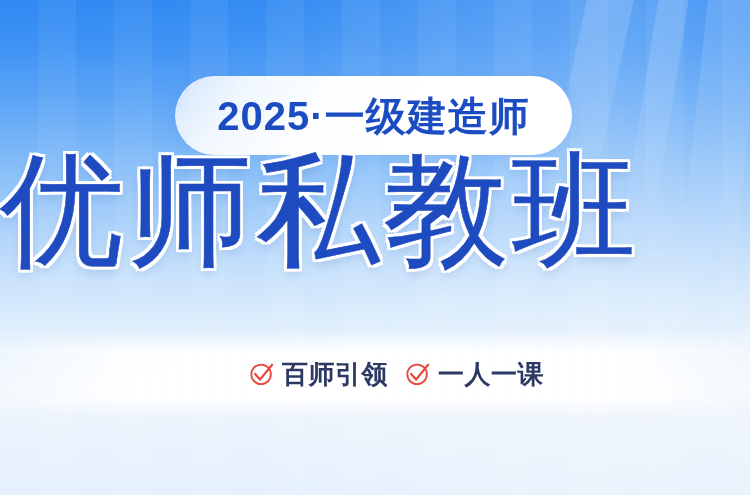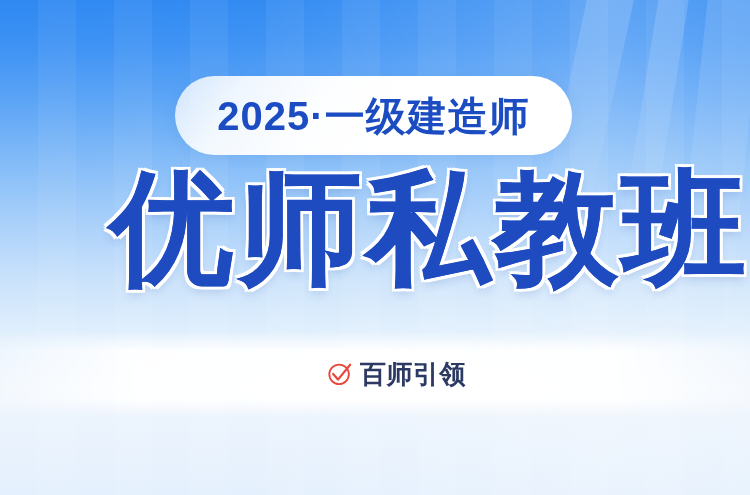--- a/index.html
+++ b/index.html
@@ -115,24 +115,24 @@
     color: #1b4cc2;
     white-space: nowrap;
     line-height: 1;
   }
 
   
   #banner .headline {
     position: absolute;
     left: 0;
     right: 0;
-    top: 166px;
-    text-align: right;
+    top: 148px;
+    text-align: left;
     font-size: 124px;
-    font-weight: bold;
+    font-weight: normal;
     line-height: 1;
     letter-spacing: 4px;
     color: #1f4bc0;
     white-space: nowrap;
     
     text-shadow:
       -3px 0 0 #fff,  3px 0 0 #fff,  0 -3px 0 #fff,  0 3px 0 #fff,
       -2px -2px 0 #fff, 2px -2px 0 #fff, -2px 2px 0 #fff, 2px 2px 0 #fff,
       -3px -3px 0 #fff, 3px -3px 0 #fff, -3px 3px 0 #fff, 3px 3px 0 #fff,
       0 6px 10px rgba(26,64,150,0.16);
@@ -192,16 +192,23 @@
   <div class="features">
 
     <div class="feature">
       <svg class="check-icon" viewBox="0 0 32 32">
         <circle cx="15.5" cy="17" r="11.6" fill="none" stroke="#e8483c" stroke-width="2.2"></circle>
         <path d="M8.5 16.5 L14.2 23.2 L28.6 5.6" fill="none" stroke="#e8483c" stroke-width="2.6" stroke-linecap="round" stroke-linejoin="round"></path>
       </svg>
       <span class="feature-label">百师引领</span>
     </div>
 
+    <div class="feature">
+      <svg class="check-icon" viewBox="0 0 32 32">
+        <circle cx="15.5" cy="17" r="11.6" fill="none" stroke="#e8483c" stroke-width="2.2"></circle>
+        <path d="M8.5 16.5 L14.2 23.2 L28.6 5.6" fill="none" stroke="#e8483c" stroke-width="2.6" stroke-linecap="round" stroke-linejoin="round"></path>
+      </svg>
+      <span class="feature-label">一人一课</span>
+    </div>
 
 
   </div>
 </div>
 
 </body></html>

